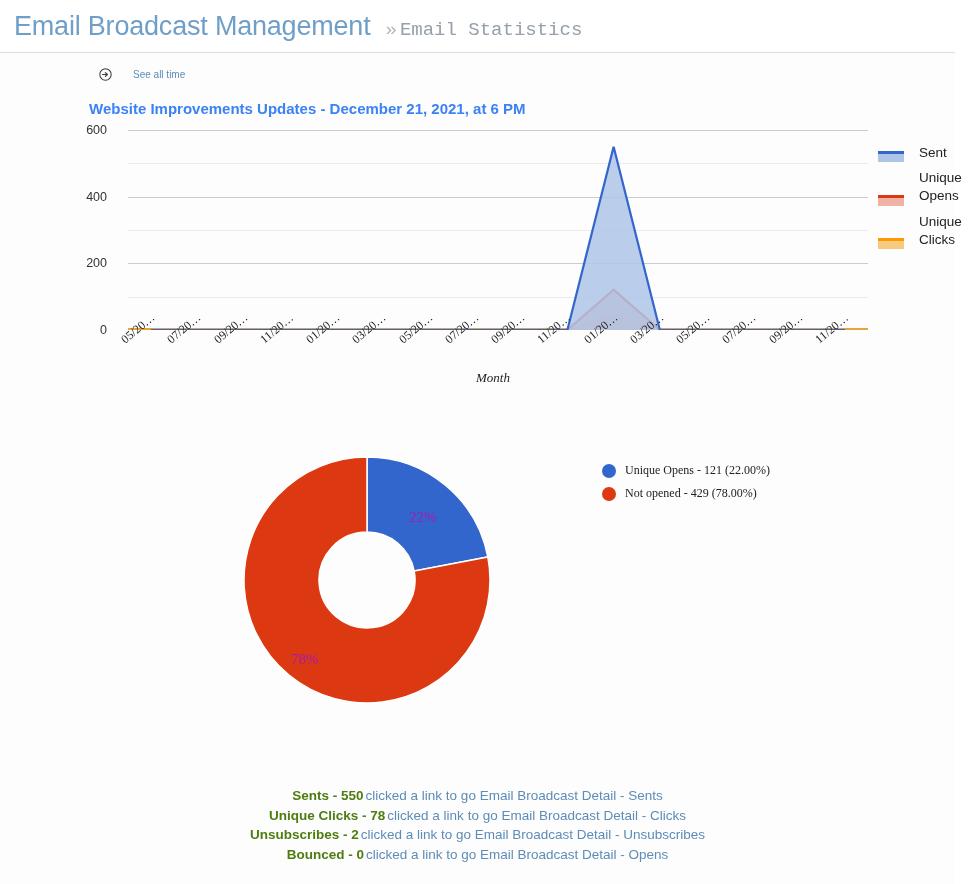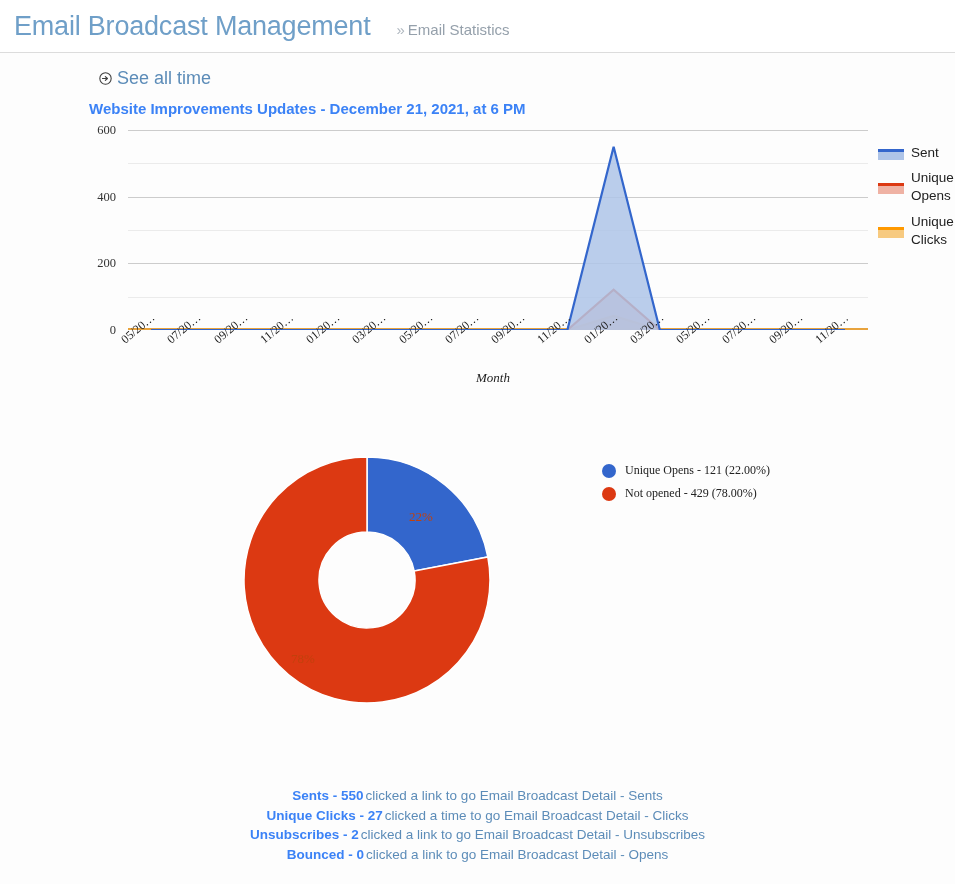--- a/index.html
+++ b/index.html
@@ -29,44 +29,45 @@
   }
   .page-title {
     font-size: 27px;
     font-weight: 300;
     color: #6f9fc8;
     letter-spacing: -0.2px;
     line-height: 1;
     white-space: nowrap;
   }
   .breadcrumb {
-    margin-left: 26px;
-    font-size: 15px;
+    margin-left: 15px;
+    font-size: 19px;
     color: #95a0ab;
     white-space: nowrap;
     padding-top: 7px;
+    font-family: Liberation Mono, monospace;
   }
   .breadcrumb .sep { margin-right: 3px; color: #b0b8c0; }
 
   
   .content {
     position: absolute;
     left: 0; top: 53px;
     width: 955px; height: 831px;
     background: #fdfdfd;
   }
 
   
   .see-all-time {
     position: absolute;
     left: 99px; top: 68px;
     display: flex;
     align-items: center;
-    gap: 5px;
-    font-size: 18px;
+    gap: 21px;
+    font-size: 10px;
     color: #5c8cb8;
     cursor: pointer;
     white-space: nowrap;
   }
   .see-all-time .icon-wrap {
     display: inline-flex;
     width: 13px; height: 13px;
     align-items: center; justify-content: center;
   }
   .see-all-time .label { color: #5c8cb8; }
@@ -82,27 +83,27 @@
   }
 
   
   .linechart-block {
     position: absolute;
     left: 0; top: 130px;
     width: 955px; height: 270px;
   }
   .axis-label-y {
     position: absolute;
-    right: 7px;
+    right: 16px;
     font-size: 12.5px;
     color: #333333;
     text-align: right;
     width: 40px;
     transform: translateY(-50%);
-    font-family: Liberation Serif, serif;
+    font-family: Liberation Sans, sans-serif;
   }
   .ytick-col {
     position: absolute;
     left: 78px; top: 0;
     width: 45px; height: 200px;
   }
   .plot {
     position: absolute;
     left: 128px; top: 0;
     width: 740px; height: 200px;
@@ -150,22 +151,23 @@
   }
 
   
   .line-legend {
     position: absolute;
     left: 878px; top: 14px;
     width: 90px;
   }
   .line-legend-item {
     display: flex;
-    align-items: center;
+    align-items: flex-end;
     margin-bottom: 7px;
+    gap: 8px;
   }
   .swatch {
     width: 26px; height: 11px;
     margin-right: 7px;
     margin-top: 3px;
     flex: 0 0 auto;
     position: relative;
   }
   .swatch i {
     position: absolute;
@@ -192,22 +194,22 @@
     width: 955px; height: 280px;
   }
   .donut-wrap {
     position: absolute;
     left: 243px; top: 4px;
     width: 248px; height: 248px;
   }
   .donut-wrap svg { display: block; }
   .donut-slice-label {
     position: absolute;
-    font-size: 13px;
-    color: #c2410c;
+    font-size: 15px;
+    color: #a21caf;
     font-family: "Liberation Serif", serif;
     white-space: nowrap;
   }
   .donut-legend {
     position: absolute;
     left: 602px; top: 11px;
   }
   .donut-legend-item {
     display: flex;
     align-items: center;
@@ -232,21 +234,21 @@
     left: 0; top: 786px;
     width: 955px;
     text-align: center;
   }
   .stat-row {
     font-size: 13.5px;
     line-height: 19.5px;
     color: #1a1a1a;
     white-space: nowrap;
   }
-  .stat-row .stat-key { font-weight: bold; color: #3b82f6; }
+  .stat-row .stat-key { font-weight: bold; color: #4d7c0f; }
   .stat-row .stat-link {
     color: #5c8cb8;
     cursor: pointer;
     margin-left: 2px;
   }
 </style>
 </head>
 <body>
 
 <div class="page">
@@ -363,18 +365,18 @@
         </div>
         <div class="donut-legend-item">
           <span class="dot" style="background: rgb(220, 57, 18);"></span>
           <span class="donut-legend-label">Not opened - 429 (78.00%)</span>
         </div>
       </div>
   </div>
 
   <div class="footer-stats" id="footerStats">
       <div class="stat-row"><span class="stat-key">Sents - 550</span><span class="stat-link">clicked a link to go Email Broadcast Detail - Sents</span></div>
-      <div class="stat-row"><span class="stat-key">Unique Clicks - 27</span><span class="stat-link">clicked a time to go Email Broadcast Detail - Clicks</span></div>
+      <div class="stat-row"><span class="stat-key">Unique Clicks - 78</span><span class="stat-link">clicked a link to go Email Broadcast Detail - Clicks</span></div>
       <div class="stat-row"><span class="stat-key">Unsubscribes - 2</span><span class="stat-link">clicked a link to go Email Broadcast Detail - Unsubscribes</span></div>
       <div class="stat-row"><span class="stat-key">Bounced - 0</span><span class="stat-link">clicked a link to go Email Broadcast Detail - Opens</span></div>
     </div>
 
 </div>
 
 </body></html>

